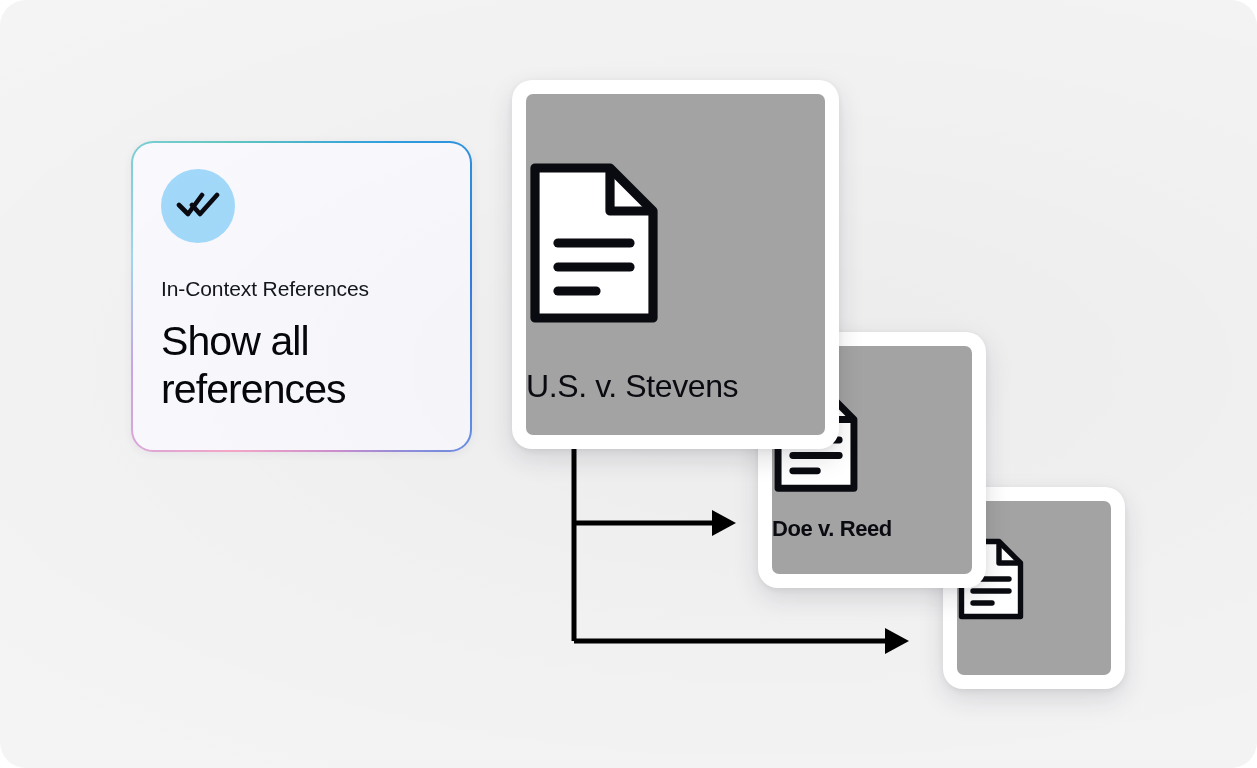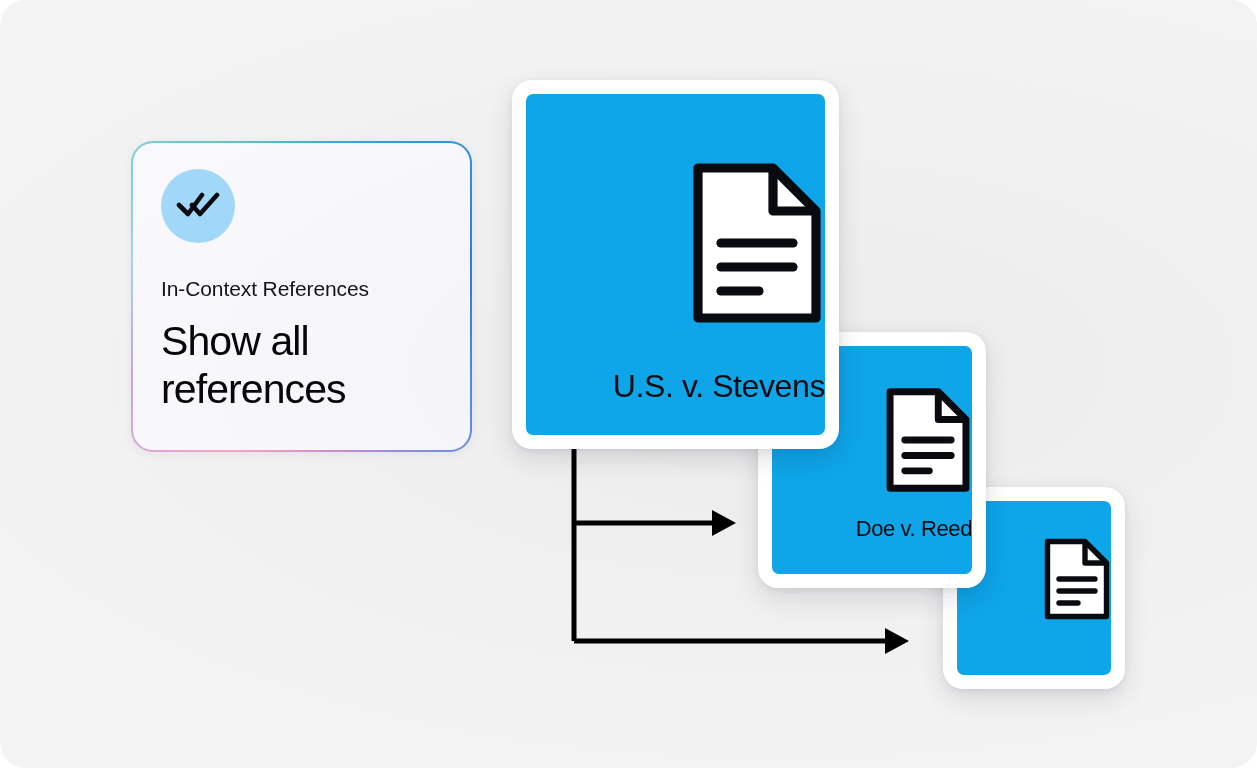--- a/index.html
+++ b/index.html
@@ -112,33 +112,33 @@
   .doc-card {
     position: absolute;
     background: #ffffff;
     border-radius: 20px;
     box-sizing: border-box;
     box-shadow: 0 10px 26px rgba(20,24,40,0.13), 0 2px 6px rgba(20,24,40,0.07);
   }
   .doc-panel {
     position: absolute;
     inset: 14px;
-    background: #0ea5e9;
+    background: #a3a3a3;
     border-radius: 7px;
     display: flex;
     flex-direction: column;
-    align-items: flex-end;
+    align-items: flex-start;
     box-sizing: border-box;
   }
   .doc-card-1 { left: 512px; top: 80px;  width: 327px; height: 369px; z-index: 5; }
   .doc-card-2 { left: 758px; top: 332px; width: 228px; height: 256px; z-index: 4; }
   .doc-card-3 { left: 943px; top: 487px; width: 182px; height: 202px; z-index: 3; }
 
   .doc-card-1 .doc-panel { padding-top: 63px; }
-  .doc-card-2 .doc-panel { padding-top: 40px; }
+  .doc-card-2 .doc-panel { padding-top: 40px; font-weight: bold; }
   .doc-card-3 .doc-panel { padding-top: 36px; }
 
   .doc-icon { display: block; }
   .doc-label {
     color: #0a0b10;
     letter-spacing: -0.4px;
     white-space: nowrap;
     text-align: center;
   }
   .doc-card-1 .doc-label { margin-top: 39px; font-size: 32px; }

